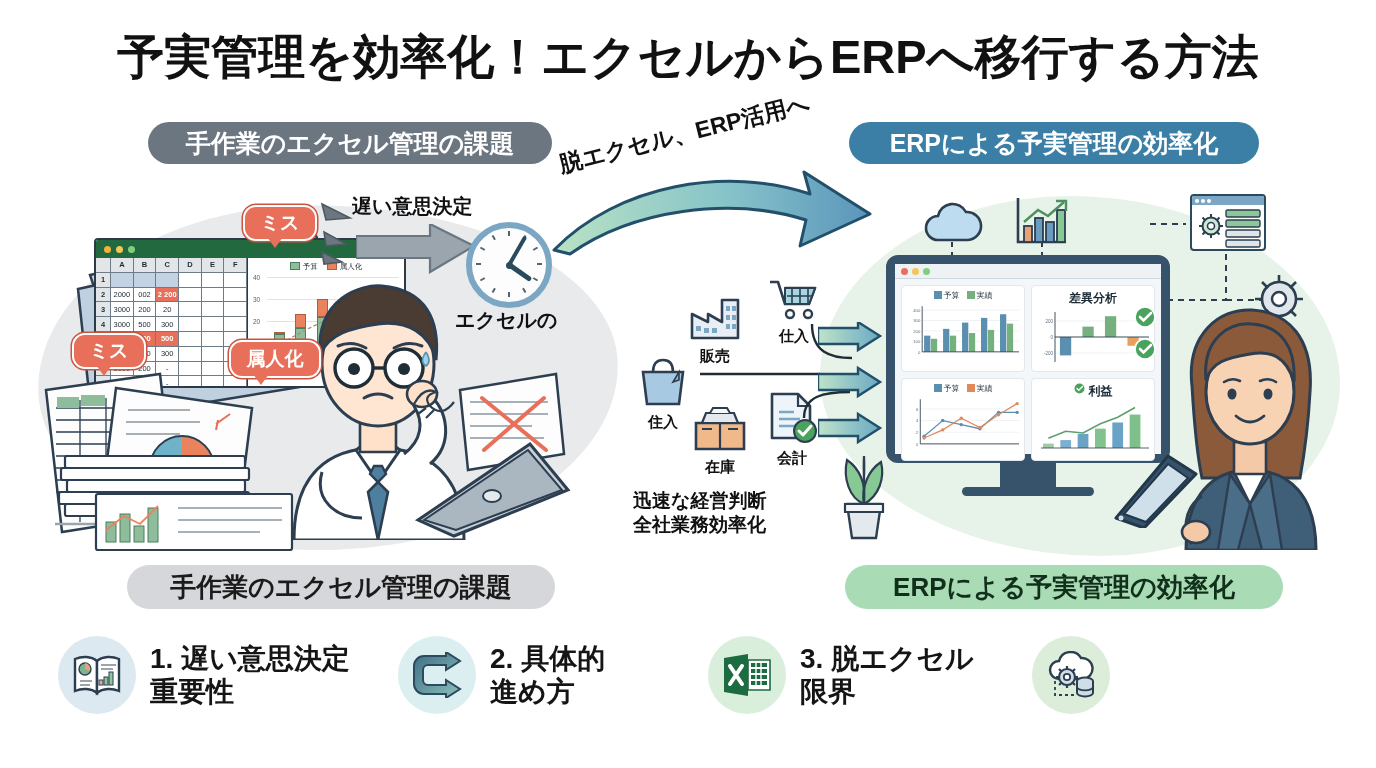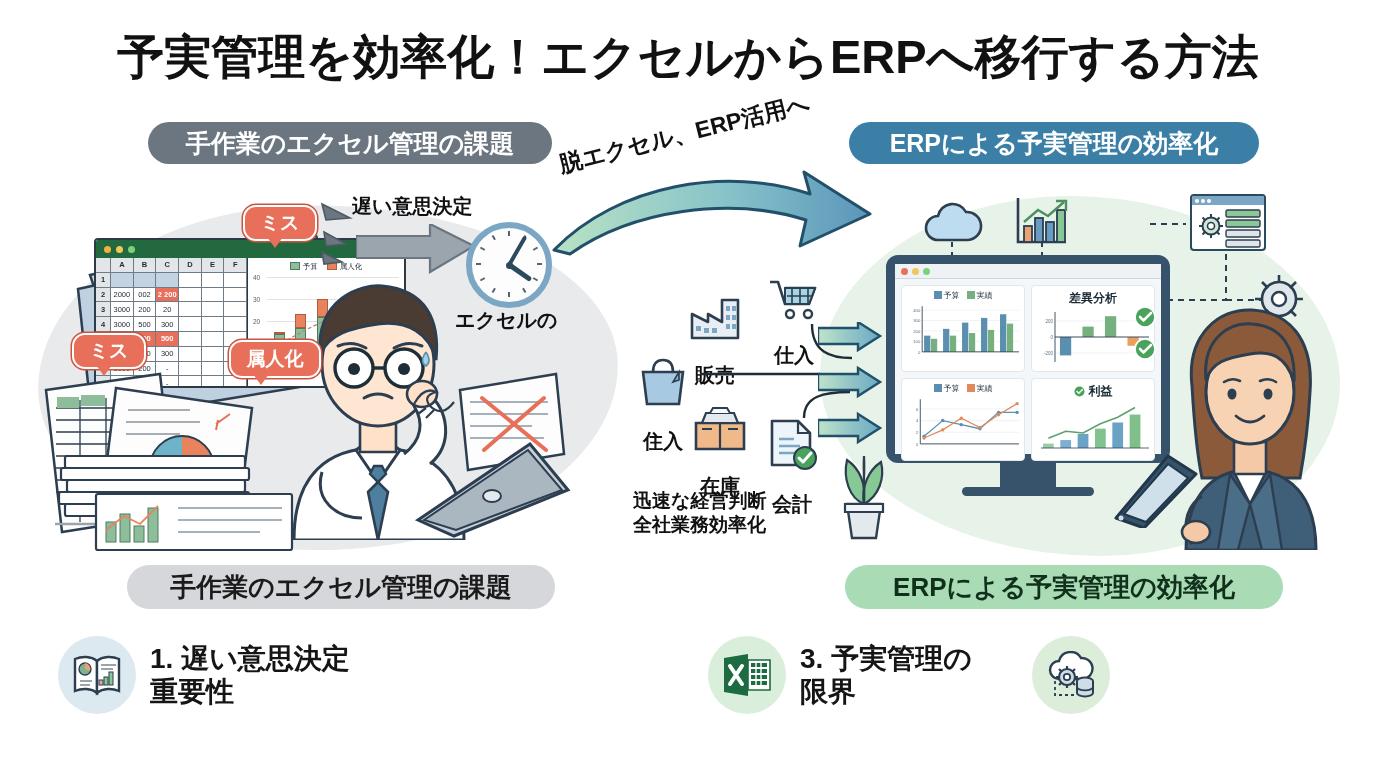--- a/index.html
+++ b/index.html
@@ -130,21 +130,21 @@
   .grayarrow { position: absolute; left: 356px; top: 224px; }
 
   
   .person-l { position: absolute; left: 258px; top: 268px; width: 240px; height: 272px; }
 
   
   .docpile { position: absolute; }
 
   
   .micon { position: absolute; text-align: center; }
-  .micon .cap { font-size: 20px; font-weight: 700; color: #111; margin-top: 16px; }
+  .micon .cap { font-size: 15px; font-weight: 700; color: #111; margin-top: 1px; }
 
   
   .monitor {
     position: absolute; left: 886px; top: 255px; width: 284px; height: 208px;
     background: #ffffff; border: 9px solid #36536b; border-radius: 12px;
   }
   .mbar { height: 15px; background: #eef2f5; border-bottom: 1px solid #cdd7de;
           display: flex; align-items: center; gap: 4px; padding-left: 6px; }
   .mgrid { display: grid; grid-template-columns: 1fr 1fr; grid-template-rows: 1fr 1fr;
            gap: 6px; padding: 6px; height: calc(100% - 15px); background: #f3f7fa; }
@@ -536,21 +536,21 @@
     <svg width="56" height="48" viewBox="0 0 56 48">
       <path d="M4,18 h48 v26 h-48 Z" fill="#f0b98a" stroke="#2c3e50" stroke-width="2.6"></path>
       <path d="M28,18 V44" stroke="#2c3e50" stroke-width="2.2"></path>
       <path d="M10,24 h10 M36,24 h10" stroke="#2c3e50" stroke-width="2"></path>
       <path d="M10,18 l4,-10 h28 l4,10 Z" fill="#e4e9ed" stroke="#2c3e50" stroke-width="2.2"></path>
       <path d="M18,8 l3,-5 h14 l3,5" fill="#f7fafc" stroke="#2c3e50" stroke-width="2"></path>
     </svg>
     <div class="cap">在庫</div>
   </div>
 
-  <div class="micon" style="left:766px; top:419px;">
+  <div class="micon" style="left:766px; top:392px;">
     <svg width="52" height="52" viewBox="0 0 52 52">
       <path d="M6,2 h26 l12,12 v32 h-38 Z" fill="#eef5fa" stroke="#2c3e50" stroke-width="2.6" stroke-linejoin="round"></path>
       <path d="M32,2 v12 h12" fill="none" stroke="#2c3e50" stroke-width="2.2"></path>
       <g stroke="#7ba6c4" stroke-width="2.4">
           <path d="M13,20 H28 M13,27 H34 M13,34 H30"></path>
         </g>
       <circle cx="39" cy="39" r="11" fill="#4aa35c" stroke="#2c3e50" stroke-width="2"></circle>
       <path d="M33,39 l4,4 l8,-9" fill="none" stroke="#fff" stroke-width="3" stroke-linecap="round" stroke-linejoin="round"></path>
     </svg>
     <div class="cap">会計</div>
@@ -723,21 +723,21 @@
               <circle cx="57.2" cy="21.971428571428568" r="1.8" fill="#e08a5c"></circle>
               <circle cx="76.80000000000001" cy="31.8" r="1.8" fill="#e08a5c"></circle>
               <circle cx="96.4" cy="18.285714285714285" r="1.8" fill="#e08a5c"></circle>
               <circle cx="116" cy="6.614285714285714" r="1.8" fill="#e08a5c"></circle>
               <line x1="14" y1="49" x2="118" y2="49" stroke="#2c3e50" stroke-width="0.9"></line>
               <line x1="14" y1="2" x2="14" y2="49" stroke="#2c3e50" stroke-width="0.9"></line>
             </svg></div>
       </div>
 
       <div class="card">
-        <div style="display:flex;align-items:center;justify-content:center;gap:4px;">
+        <div style="display:flex;align-items:flex-start;justify-content:center;gap:4px;">
           <svg width="11" height="11" viewBox="0 0 22 22">
             <circle cx="11" cy="11" r="10" fill="#4aa35c"></circle>
             <path d="M6,11 l3.5,3.5 L17,7" fill="none" stroke="#fff" stroke-width="2.8" stroke-linecap="round" stroke-linejoin="round"></path>
           </svg>
           <span class="card-title">利益</span>
         </div>
         <div class="plotbox" id="card4" style="height:54px;"><svg width="100%" height="50" viewBox="0 0 112 50">
               <rect x="6" y="41.6" width="10.746666666666666" height="4.4" fill="#9ecba8"></rect>
               <rect x="23.333333333333332" y="38.08" width="10.746666666666666" height="7.92" fill="#7db0d0"></rect>
               <rect x="40.666666666666664" y="31.92" width="10.746666666666666" height="14.08" fill="#6aa3c6"></rect>
@@ -821,39 +821,54 @@
         <rect x="27" y="27" width="4" height="5" fill="#e0a9a0" stroke="#2c3e50" stroke-width="1"></rect>
         <g stroke="#7a8791" stroke-width="1.4">
             <path d="M8,28 H20 M8,32 H18 M29,12 H44 M29,16 H41"></path>
           </g>
       </svg>
     </div>
     <div class="navtext"><span>1.</span> <span>遅い意思決定
 重要性</span></div>
   </div>
 
+  <div class="navitem" style="left:398px; top:636px;">
+    <div class="navcircle" style="background:#dbeef0;">
+      <svg width="50" height="46" viewBox="0 0 50 46">
+        <defs>
+            <linearGradient id="lg2" x1="0" y1="0" x2="1" y2="1">
+          <stop offset="0%" stop-color="#3d6e86"></stop>
+              <stop offset="100%" stop-color="#8cc0bc"></stop>
+            </linearGradient>
+          </defs>
+        <path d="M34,4 L34,0 L48,9 L34,18 L34,13 H16 a5,5 0 0 0 -5,5 v10 a5,5 0 0 0 5,5 h18 v-5 L48,37 L34,46 v-4 H12 A10,10 0 0 1 2,32 V14 A10,10 0 0 1 12,4 Z" fill="url(#lg2)" stroke="#2b4a5e" stroke-width="2"></path>
+      </svg>
+    </div>
+    <div class="navtext"><span>2.</span> <span>具体的
+進め方</span></div>
+  </div>
 
   <div class="navitem" style="left:708px; top:636px;">
     <div class="navcircle" style="background:#d9efdc;">
       <svg width="50" height="46" viewBox="0 0 50 46">
         <path d="M2,6 L26,2 V44 L2,40 Z" fill="#1d6b41"></path>
         <path d="M26,8 H48 V38 H26 Z" fill="#ffffff" stroke="#1d6b41" stroke-width="1.6"></path>
         <g fill="#1d6b41">
           <rect x="29" y="11" width="16" height="4"></rect>
             <rect x="29" y="17" width="16" height="4"></rect>
           <rect x="29" y="23" width="16" height="4"></rect>
             <rect x="29" y="29" width="16" height="4"></rect>
         </g>
         <g stroke="#ffffff" stroke-width="1.4">
             <path d="M34,10 V34 M39,10 V34"></path>
           </g>
         <path d="M8,14 L20,32 M20,14 L8,32" stroke="#ffffff" stroke-width="4" stroke-linecap="round"></path>
       </svg>
     </div>
-    <div class="navtext"><span>3.</span> <span>予実管理の
+    <div class="navtext"><span>3.</span> <span>脱エクセル
 限界</span></div>
   </div>
 
   <div class="navitem" style="left:1032px; top:636px;">
     <div class="navcircle" style="background:#dcedda;">
       <svg width="52" height="48" viewBox="0 0 52 48">
         <path d="M14,28 a9,9 0 0 1 0,-18 a12,12 0 0 1 22,-3 a8.5,8.5 0 0 1 2,21 Z" fill="#fff" stroke="#2c3e50" stroke-width="2.4"></path>
         <circle cx="22" cy="26" r="8" fill="#cfdde7" stroke="#2c3e50" stroke-width="2.2"></circle>
         <circle cx="22" cy="26" r="3.2" fill="#fff" stroke="#2c3e50" stroke-width="1.8"></circle>
         <g stroke="#2c3e50" stroke-width="2.2">

